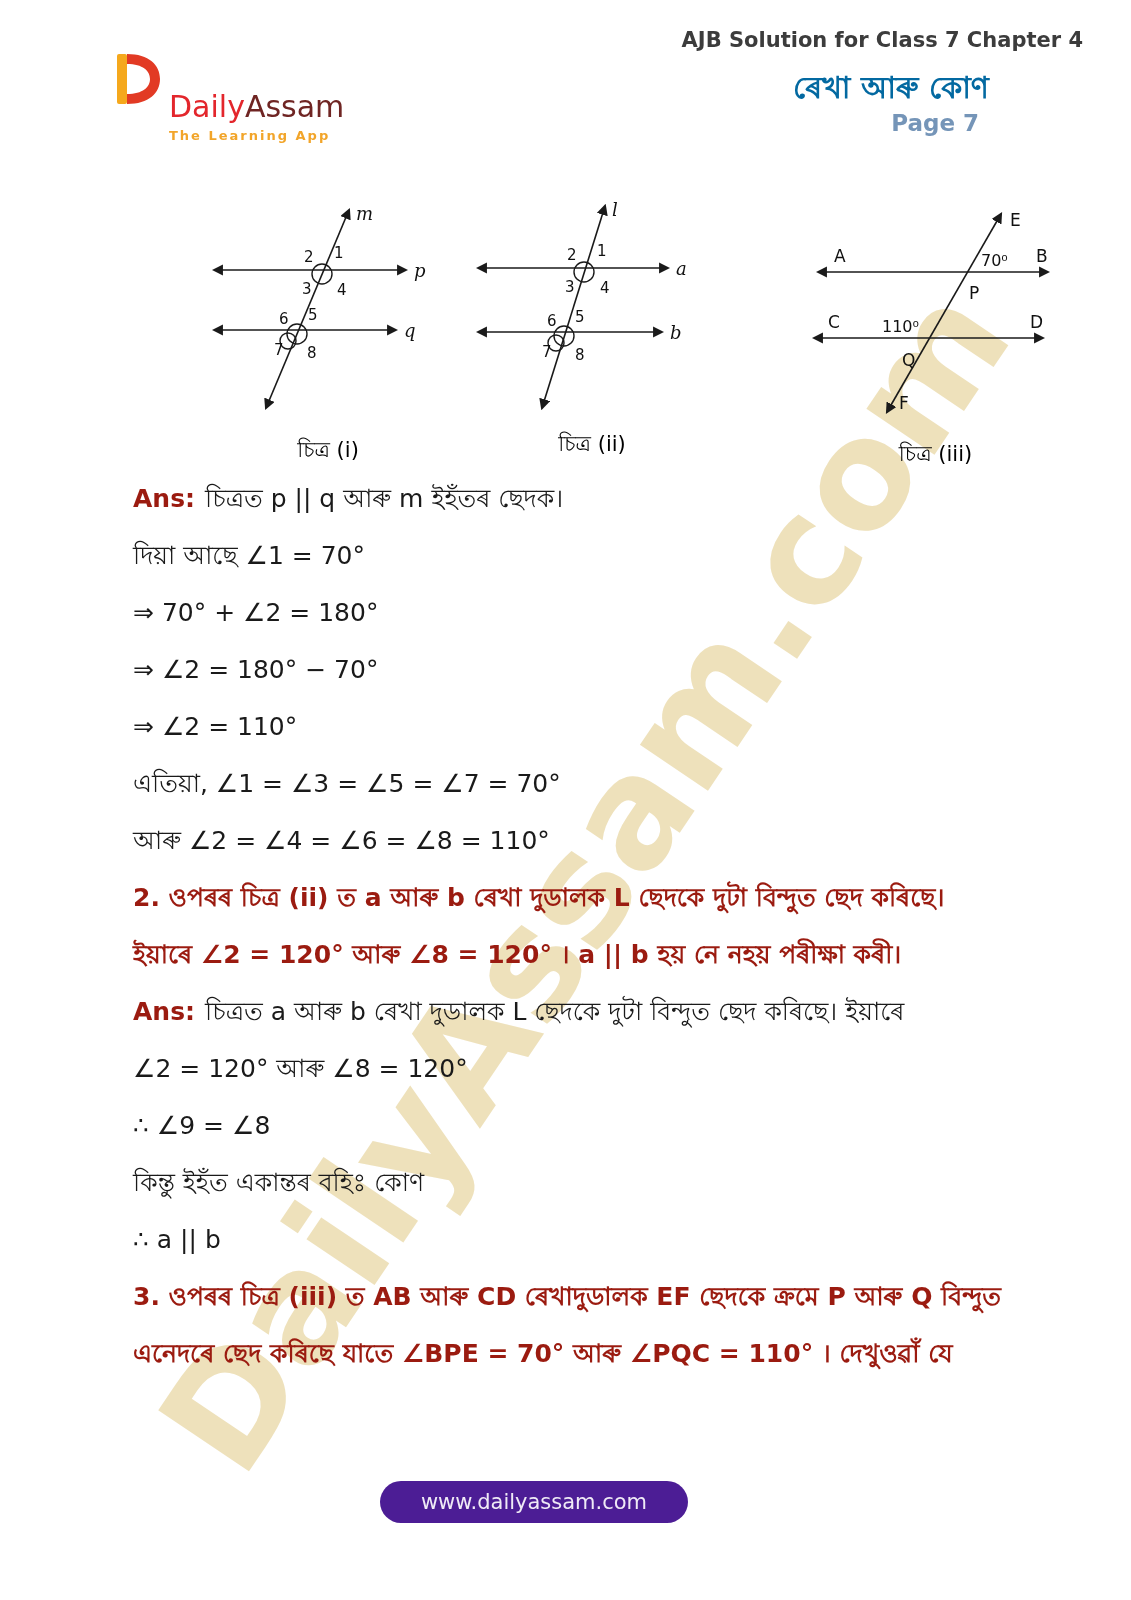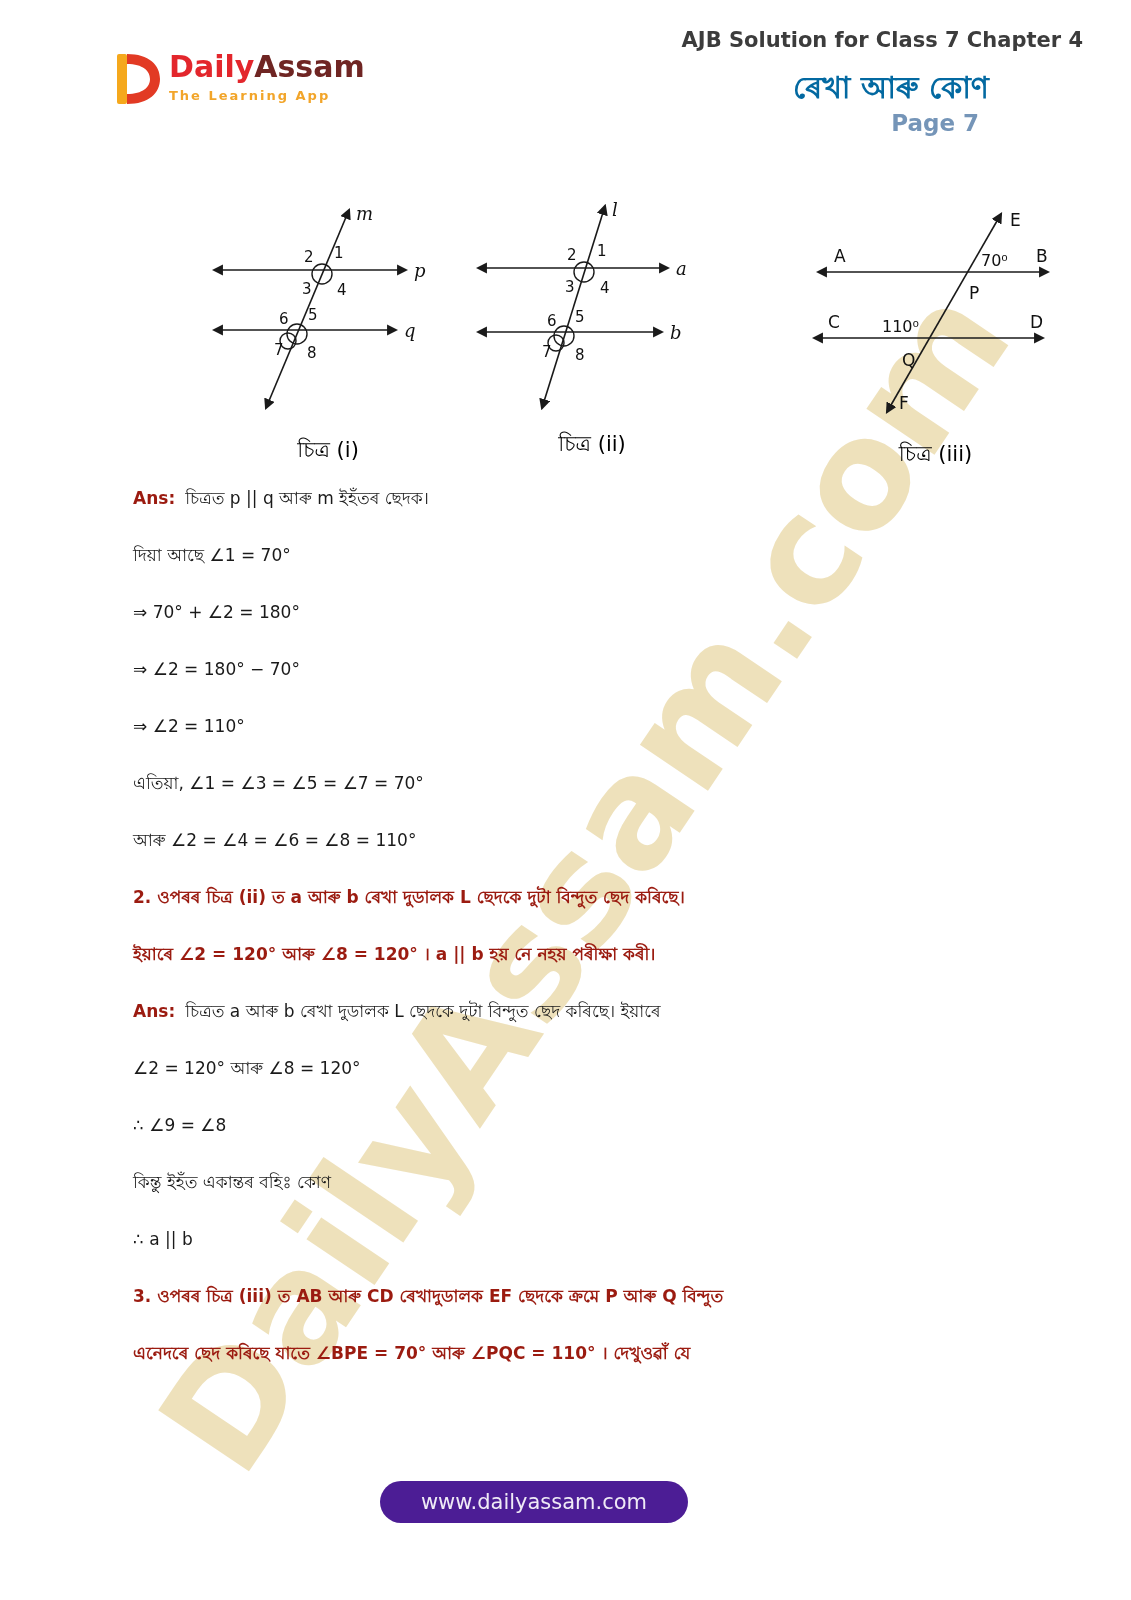--- a/index.html
+++ b/index.html
@@ -9,21 +9,21 @@
   
   .watermark{
     position:absolute;left:585px;top:880px;
     transform:translate(-50%,-50%) rotate(-56deg);
     font-size:150px;font-weight:700;white-space:nowrap;
     color:rgba(221,196,120,0.5);z-index:1;pointer-events:none;
   }
 
   
   .logo{position:absolute;left:115px;top:52px;display:flex;align-items:flex-start;gap:8px;z-index:2;}
-  .brand{font-size:30px;font-weight:700;line-height:1;}
+  .brand{font-size:30px;font-weight:400;line-height:1;margin-top:40px;}
   .brand .daily{color:#e3262c;}
   .brand .assam{color:#6f2523;}
   .tagline{margin-top:6px;font-size:13px;font-weight:700;letter-spacing:2px;color:#f2a52a;}
   .course-title{position:absolute;top:28px;right:48px;font-size:21px;font-weight:700;color:#3c3c3c;z-index:2;}
   .chapter-title{position:absolute;top:64px;right:142px;font-size:30px;font-weight:700;color:#0369a1;z-index:2;}
   .page-label{position:absolute;top:110px;right:152px;font-size:23px;font-weight:700;color:#7595b8;z-index:2;}
 
   
   .fig{position:absolute;z-index:2;text-align:center;}
   .fig1{left:168px;top:188px;}
@@ -35,21 +35,21 @@
   .geo{stroke:#1a1a1a;stroke-width:1.6;}
   .geo-circle{fill:none;stroke:#1a1a1a;stroke-width:1.4;}
   svg text{font-family:"DejaVu Sans",sans-serif;fill:#111;}
   .ang{font-size:15px;}
   .line-label{font-family:"DejaVu Serif","Liberation Serif",serif;font-style:italic;font-size:18px;}
   .pt{font-size:17px;}
   .deg{font-size:16px;}
 
   
   .body-text{position:absolute;left:133px;top:470px;width:965px;z-index:2;}
-  .line{height:57px;line-height:57px;font-size:17px;color:#1a1a1a;white-space:nowrap;margin:0;}
+  .line{height:57px;line-height:57px;font-size:25px;color:#1a1a1a;white-space:nowrap;margin:0;}
   .q{color:#9b1b10;font-weight:700;}
   .ans-label{color:#9b1b10;font-weight:700;margin-right:10px;}
 
   
   .footer-pill{
     position:absolute;left:380px;top:1481px;width:308px;height:42px;z-index:2;
     background:#4c1d95;border-radius:21px;display:flex;align-items:center;justify-content:center;
     color:#efeaf6;font-size:21px;cursor:pointer;
   }
 </style>

